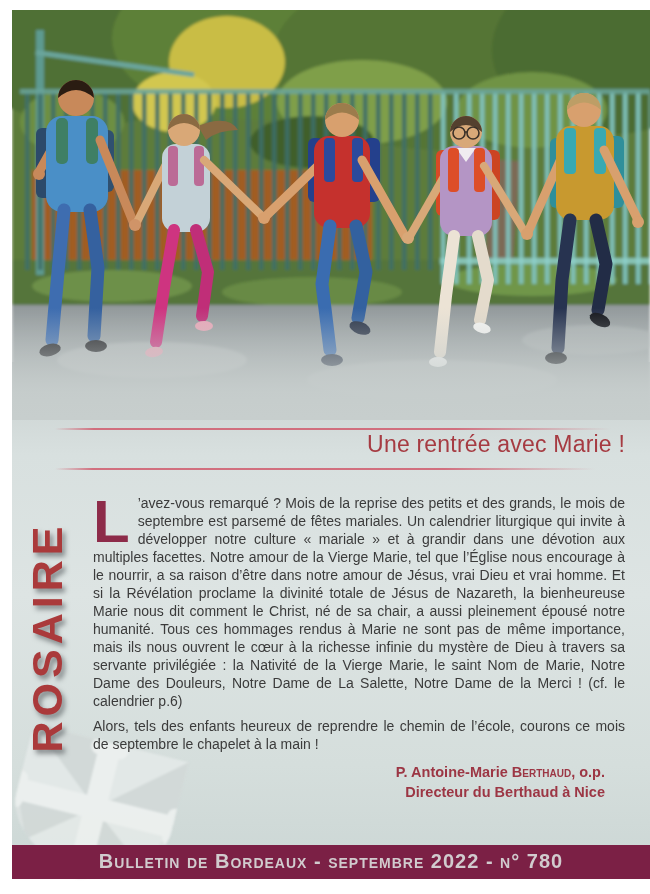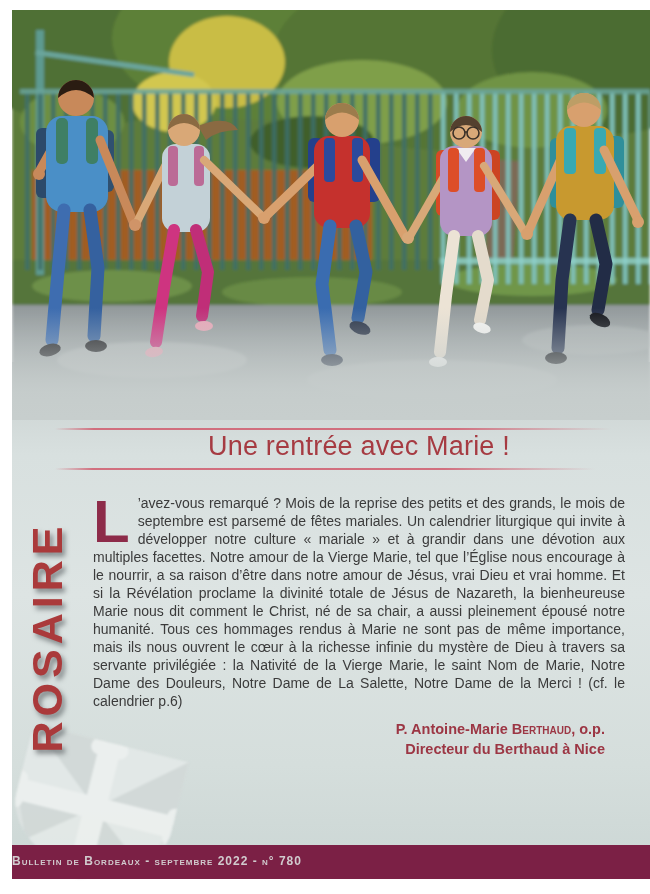--- a/index.html
+++ b/index.html
@@ -22,21 +22,21 @@
   .photo svg{display:block;}
   
   .rule{
     position:absolute;height:2px;z-index:6;
     background:linear-gradient(90deg,rgba(214,108,124,0) 0%,rgba(208,92,110,.85) 7%,rgba(208,92,110,.85) 72%,rgba(214,108,124,0) 100%);
   }
   .rule-top{left:55px;top:428px;width:556px;}
   .rule-bottom{left:55px;top:468px;width:540px;}
   .title{
     position:absolute;left:93px;top:431px;width:532px;z-index:6;
-    text-align:center;font-size:27px;font-weight:400;color:#a63b42;letter-spacing:.2px;
+    text-align:right;font-size:23px;font-weight:400;color:#a63b42;letter-spacing:.2px;
   }
   
   .rosaire{
     position:absolute;top:637px;left:47px;z-index:3;
     transform:translate(-50%,-50%) rotate(-90deg);
     white-space:nowrap;font-size:43px;font-weight:bold;letter-spacing:5px;
     color:#aa3a3b;text-shadow:-4px 3px 5px rgba(75,80,84,.6);
   }
   
   .article{
@@ -54,22 +54,22 @@
   }
   .sc{font-variant:small-caps;margin-top:48px;}
   
   .watermark{
     position:absolute;left:-15px;top:733px;z-index:2;filter:blur(1.3px);
   }
   
   .footer-bar{
     position:absolute;left:12px;top:845px;width:638px;height:34px;z-index:7;
     background:#7b2045;color:#d1cbce;
-    font-variant:small-caps;font-weight:bold;font-size:12px;letter-spacing:1px;
-    line-height:33px;
+    font-variant:small-caps;font-weight:bold;font-size:20px;letter-spacing:1px;
+    text-align:center;line-height:33px;
   }
 </style>
 </head>
 <body>
 
 <div class="page">
 
   <div class="page-bg"></div>
 
   <div class="photo">
@@ -257,20 +257,21 @@
             <circle cx="190" cy="64" r="8"></circle>
               <circle cx="190" cy="86" r="8"></circle>
           </g>
         </g>
       </g>
     </svg>
   </div>
 
   <div class="article">
     <p><span class="dropcap">L</span><span>’avez-vous remarqué ? Mois de la reprise des petits et des grands, le mois de septembre est parsemé de fêtes mariales. Un calendrier liturgique qui invite à développer notre culture « mariale » et à grandir dans une dévotion aux multiples facettes. Notre amour de la Vierge Marie, tel que l’Église nous encourage à le nourrir, a sa raison d’être dans notre amour de Jésus, vrai Dieu et vrai homme. Et si la Révélation proclame la divinité totale de Jésus de Nazareth, la bienheureuse Marie nous dit comment le Christ, né de sa chair, a aussi pleinement épousé notre humanité. Tous ces hommages rendus à Marie ne sont pas de même importance, mais ils nous ouvrent le cœur à la richesse infinie du mystère de Dieu à travers sa servante privilégiée : la Nativité de la Vierge Marie, le saint Nom de Marie, Notre Dame des Douleurs, Notre Dame de La Salette, Notre Dame de la Merci ! (cf. le calendrier p.6)</span></p>
+    <p><span>Alors, tels des enfants heureux de reprendre le chemin de l’école, courons ce mois de septembre le chapelet à la main !</span></p>
     <div class="signature">
       <div><span>P. Antoine-Marie </span><span class="sc">Berthaud</span><span>, o.p.</span></div>
       <div>Directeur du Berthaud à Nice</div>
     </div>
   </div>
 
   <div class="footer-bar">
     <span>Bulletin de Bordeaux - septembre 2022 - n° 780</span>
   </div>
 

